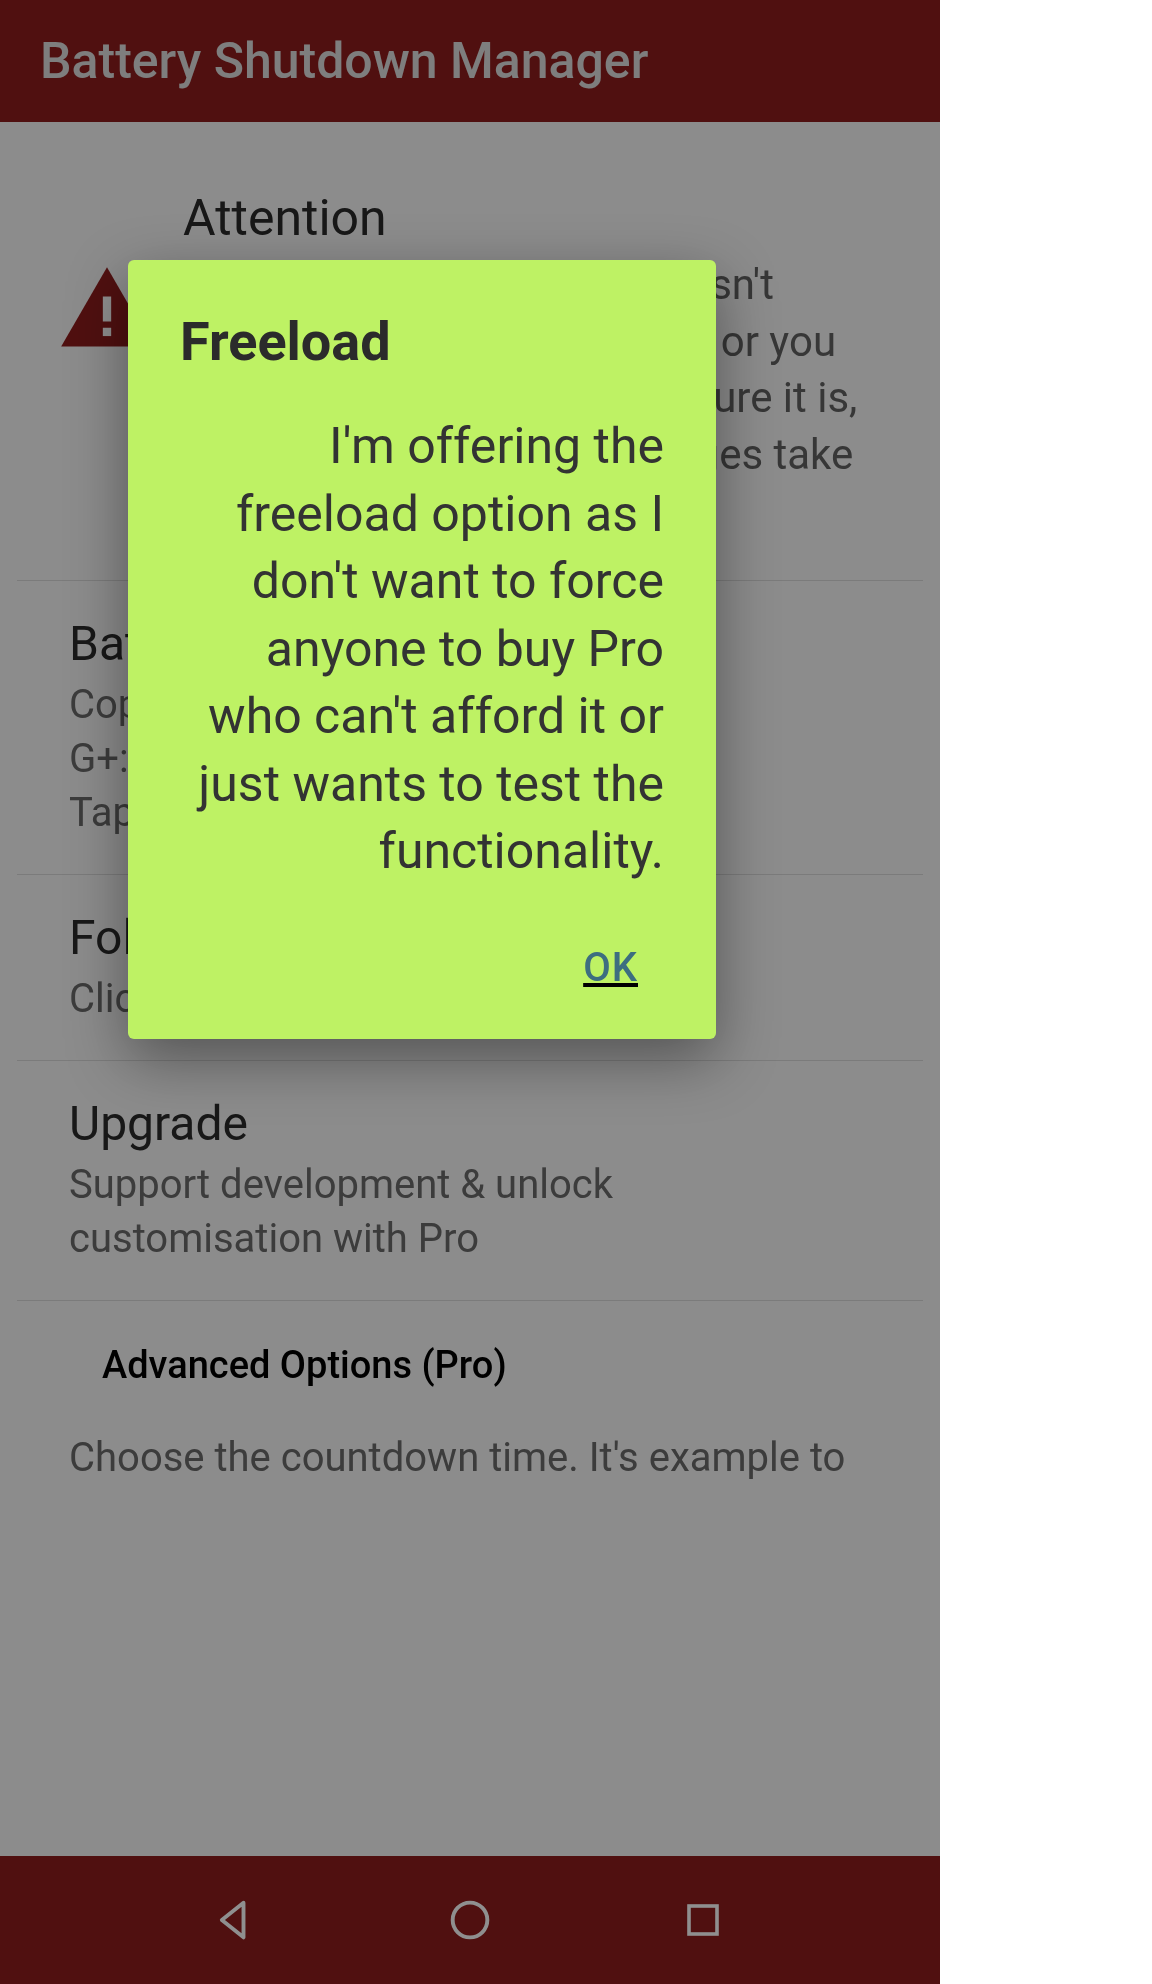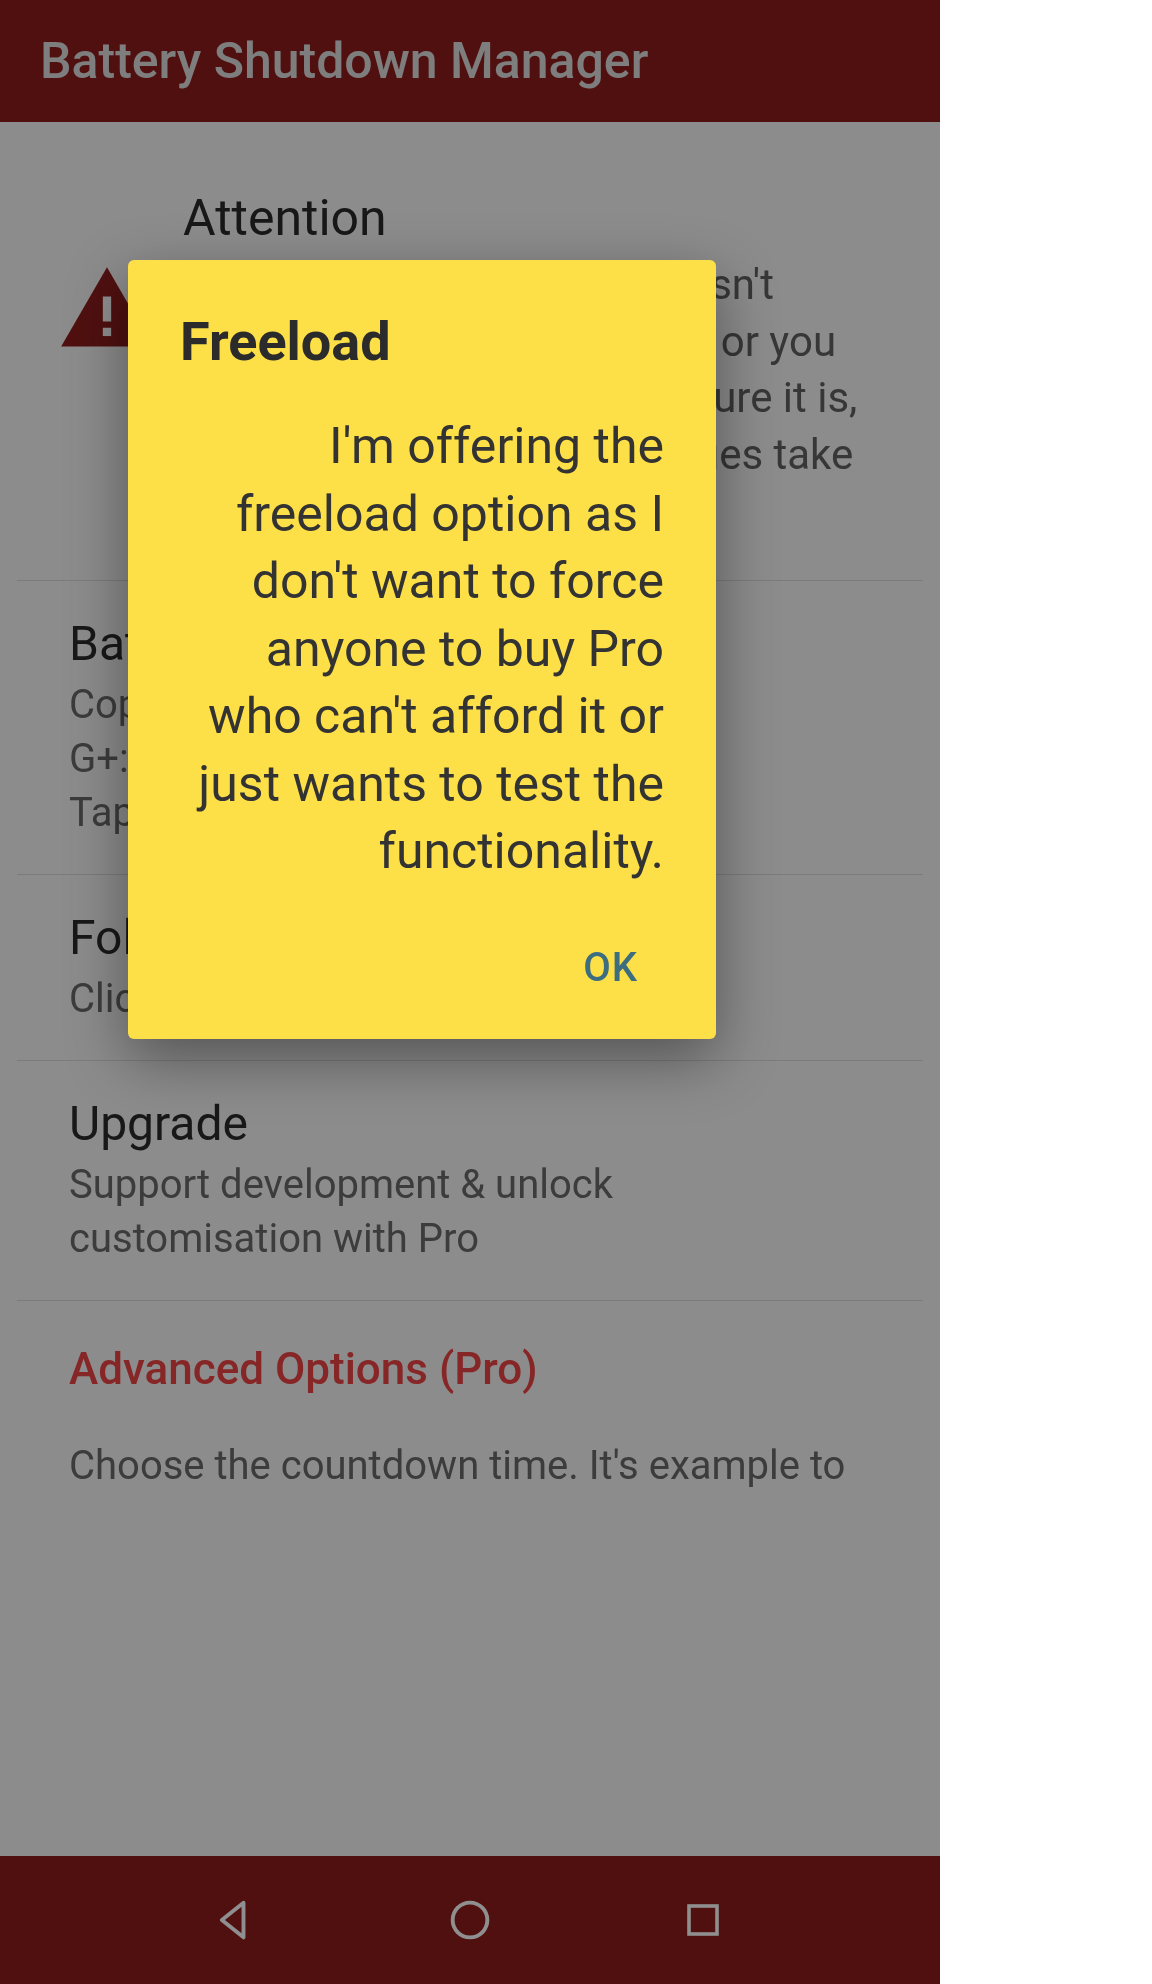--- a/index.html
+++ b/index.html
@@ -19,41 +19,41 @@
   .attention-text { flex: 1; }
   .attention-title { font-size: 50px; color: #2b2b2b; margin-bottom: 10px; }
   .attention-body { font-size: 42px; color: #636363; line-height: 1.35; }
   .list-item {
     padding: 34px 52px; border-bottom: 1px solid #dcdcdc;
   }
   .li-title { font-size: 48px; color: #2b2b2b; margin-bottom: 6px; }
   .li-sub { font-size: 40px; color: #6b6b6b; line-height: 1.35; }
   .section-header {
     padding: 42px 52px 10px 52px;
-    font-size: 44px; color: #ef4444; font-weight: 500;
+    font-size: 38px; color: #000000; font-weight: 500; margin-left: 33px;
   }
   .navbar {
     position: absolute; left: 0; right: 0; bottom: 0;
     height: 128px; background: #8f1d1d;
     display: flex; align-items: center; justify-content: space-around;
     padding: 0 120px;
   }
   .nav-btn { width: 60px; height: 60px; display:flex; align-items:center; justify-content:center;}
   .scrim {
     position: absolute; inset: 0; background: rgba(0,0,0,0.44);
   }
   .dialog {
     position: absolute; left: 128px; top: 260px; width: 588px;
-    background: #fde047; border-radius: 6px;
+    background: #bef264; border-radius: 6px;
     box-shadow: 0 20px 60px rgba(0,0,0,0.4);
     padding: 50px 52px 30px 52px;
   }
   .dialog-title { font-size: 54px; font-weight: 700; color: #2b2b2b; margin-bottom: 40px; }
   .dialog-body { font-size: 50px; color: #333; line-height: 1.35; margin-bottom: 36px; text-align: right; }
-  .dialog-actions { display: flex; justify-content: flex-end; padding: 8px 2px 4px 0;}
+  .dialog-actions { display: flex; justify-content: flex-end; padding: 8px 2px 4px 0; text-decoration: underline;}
   .dialog-ok { font-size: 40px; font-weight: 500; color: #3d6e80; letter-spacing: 1px; padding: 14px 24px; }
 </style>
 </head>
 <body>
 
 <div class="screen">
 
   <div class="appbar">
     <div class="appbar-title">Battery Shutdown Manager</div>
   </div>

